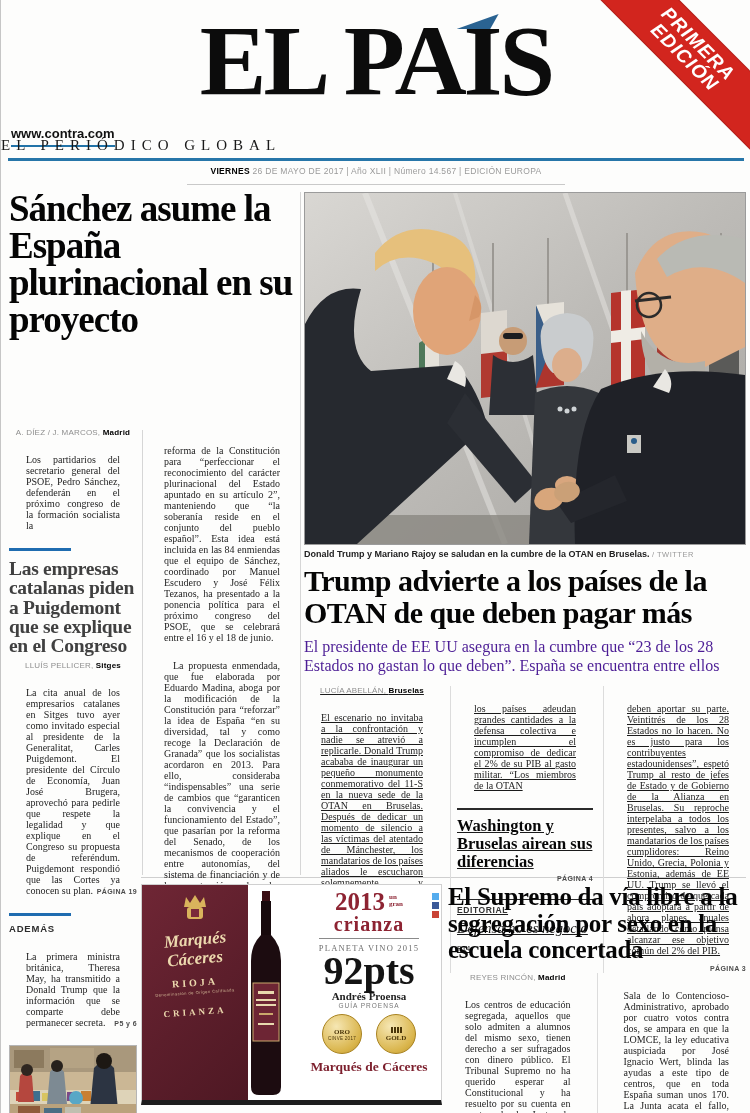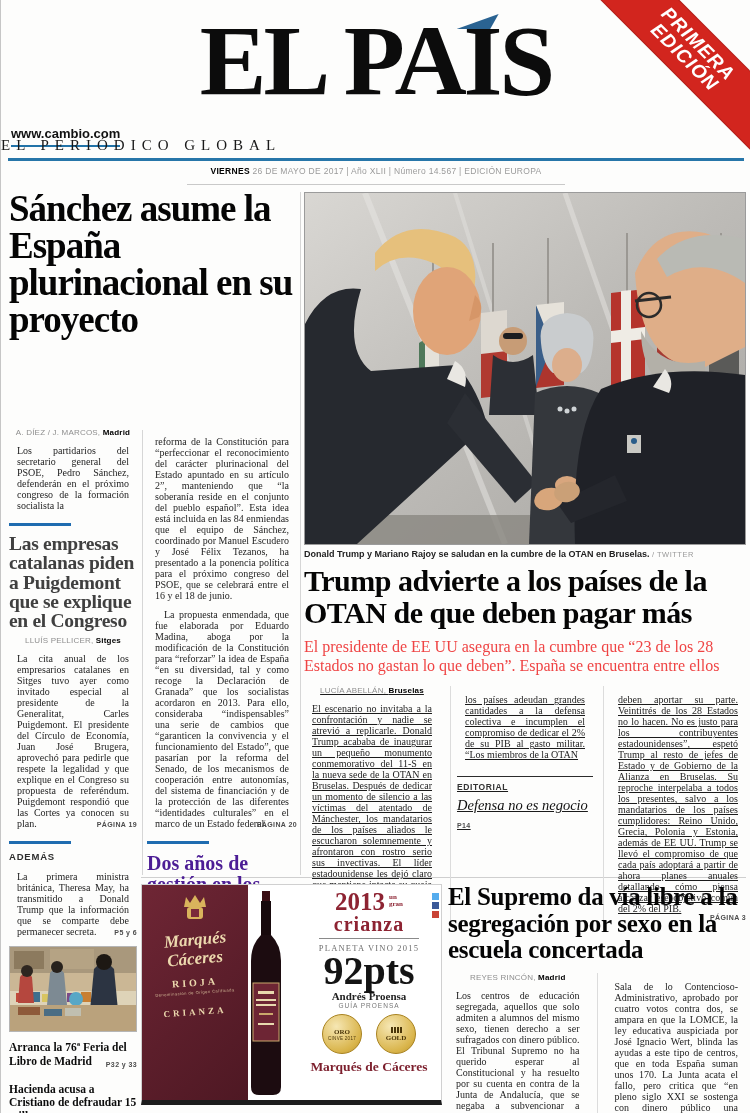--- a/index.html
+++ b/index.html
@@ -19,21 +19,21 @@
   .site-url{position:absolute;left:10px;top:126px;font:bold 13px "Liberation Sans",sans-serif;
             color:#111;border-bottom:2px solid #2273a8;padding-bottom:4px;}
   .tagline{position:absolute;top:137px;left:0;width:100%;text-align:left;
            font:15px "Liberation Serif",serif;letter-spacing:6px;color:#191919;}
   .rule-teal{position:absolute;top:158px;left:7px;right:7px;height:3px;background:#2776a9;}
   .dateline{position:absolute;top:166px;left:0;width:100%;text-align:center;
             font:8.5px "Liberation Sans",sans-serif;color:#9a9a9a;letter-spacing:.3px;}
   .dateline b{color:#000;}
   .rule-date{position:absolute;top:184px;left:186px;width:378px;height:1px;background:#c9c9c9;}
   
-  .body-text{font:10px/1.1 "Liberation Serif",serif;text-align:justify;color:#1d1d1d;margin:8px;}
+  .body-text{font:10px/1.1 "Liberation Serif",serif;text-align:justify;color:#1d1d1d;margin:17px;}
   .byline{text-align:center;font:8px "Liberation Sans",sans-serif;color:#8e8e8e;
           letter-spacing:.2px;margin:0 0 4px;}
   .byline b{color:#000;}
   .pgref{font:bold 7px "Liberation Sans",sans-serif;color:#4c4c4c;letter-spacing:.4px;}
   .pg-abs{position:absolute;right:0;bottom:1px;}
   .rel{position:relative;}
   .blue-rule{width:62px;height:3px;background:#1f6cb0;}
   .vsep{position:absolute;width:1px;background:#d6d6d6;}
   .hrule{position:absolute;height:1px;background:#cfcfcf;}
   
@@ -51,21 +51,21 @@
   .brief{position:relative;font:bold 11.5px/1.18 "Liberation Serif",serif;color:#0c0c0c;margin:0 0 14px;}
   h3.dos{margin:9px 0 0;font:bold 20px/1.05 "Liberation Serif",serif;color:#4c1d95;}
   
   .main-photo{position:absolute;left:303px;top:192px;width:442px;height:353px;
               border:1px solid #9b9b9b;box-sizing:border-box;background:#c9c7c3;}
   .caption{position:absolute;left:303px;top:549px;width:442px;
            font:bold 9px "Liberation Sans",sans-serif;color:#222;}
   .caption .credit{font:7.5px "Liberation Sans",sans-serif;font-weight:normal;color:#9a9a9a;letter-spacing:.5px;}
   .trump{position:absolute;left:303px;top:565px;width:442px;}
   .trump h2{margin:0;font:bold 30px/1.05 "Liberation Serif",serif;letter-spacing:-.5px;color:#050505;}
-  .trump .sub{margin:9px 0 0;font:16px/1.2 "Liberation Serif",serif;color:#ef4444;}
+  .trump .sub{margin:9px 0 0;font:16px/1.2 "Liberation Serif",serif;color:#4c1d95;}
   .tcols{display:flex;margin-top:11px;}
   .tcol{width:140px;text-decoration:underline;}
   .tcol + .tcol{border-left:1px solid #dcdcdc;margin-left:10px;padding-left:6px;}
   .related{position:relative;border-top:2px solid #2b2b2b;margin-top:9px;padding:7px 0 13px;}
   .related h5{margin:0;font:bold 16.5px/1.07 "Liberation Serif",serif;color:#070707;}
   .editorial{border-top:1px solid #2b2b2b;margin-top:16px;padding-top:5px;}
   .edlabel{font:bold 8.5px "Liberation Sans",sans-serif;letter-spacing:.6px;color:#333;margin-bottom:4px;}
   .edtitle{font:italic 14.5px "Liberation Serif",serif;color:#111;}
   .supremo{position:absolute;left:447px;top:884px;width:298px;}
   .supremo h2{margin:0;font:bold 25px/1.06 "Liberation Serif",serif;letter-spacing:-.3px;color:#050505;}
@@ -108,21 +108,21 @@
 <body>
 
 <div class="page">
 
   <div class="ribbon">
     <div>PRIMERA</div>
     <div>EDICIÓN</div>
   </div>
 
   <div class="masthead"><span>EL PA</span><span class="mi"><i></i><span>I</span></span><span>S</span></div>
-  <div class="site-url">www.cambio.com</div>
+  <div class="site-url">www.contra.com</div>
   <div class="tagline">EL PERIÓDICO GLOBAL</div>
   <div class="rule-teal"></div>
   <div class="dateline"><b>VIERNES</b><span> 26 DE MAYO DE 2017 | Año XLII | Número 14.567 | EDICIÓN EUROPA</span></div>
   <div class="rule-date"></div>
 
   <div class="lead">
     <h1>Sánchez asume la España plurinacional en su proyecto</h1>
   </div>
 
   <div class="vsep" style="left:141px;top:430px;height:445px;"></div>
@@ -279,20 +279,24 @@
   <div class="trump">
     <h2>Trump advierte a los países de la OTAN de que deben pagar más</h2>
     <p class="sub">El presidente de EE UU asegura en la cumbre que “23 de los 28 Estados no gastan lo que deben”. España se encuentra entre ellos</p>
     <div class="tcols">
       <div class="tcol">
         <p class="byline"><span>LUCÍA ABELLÁN, </span><b>Bruselas</b></p>
         <p class="body-text">El escenario no invitaba a la confrontación y nadie se atrevió a replicarle. Donald Trump acababa de inaugurar un pequeño monumento conmemorativo del 11-S en la nueva sede de la OTAN en Bruselas. Después de dedicar un momento de silencio a las víctimas del atentado de Mánchester, los mandatarios de los países aliados le escucharon solemnemente y afrontaron con rostro serio sus invectivas. El líder estadounidense les dejó claro que mantiene intacta su queja de que la mayoría de</p>
       </div>
       <div class="tcol">
         <p class="body-text">los países adeudan grandes cantidades a la defensa colectiva e incumplen el compromiso de dedicar el 2% de su PIB al gasto militar. “Los miembros de la OTAN</p>
+        <div class="related">
+          <h5>Washington y Bruselas airean sus diferencias</h5>
+          <span class="pgref pg-abs">PÁGINA 4</span>
+        </div>
         <div class="editorial">
           <div class="edlabel">EDITORIAL</div>
           <span class="edtitle">Defensa no es negocio</span>
           <span class="pgref">P14</span>
         </div>
       </div>
       <div class="tcol rel">
         <p class="body-text">deben aportar su parte. Veintitrés de los 28 Estados no lo hacen. No es justo para los contribuyentes estadounidenses”, espetó Trump al resto de jefes de Estado y de Gobierno de la Alianza en Bruselas. Su reproche interpelaba a todos los presentes, salvo a los mandatarios de los países cumplidores: Reino Unido, Grecia, Polonia y Estonia, además de EE UU. Trump se llevó el compromiso de que cada país adoptará a partir de ahora planes anuales detallando cómo piensa alcanzar ese objetivo común del 2% del PIB.</p>
         <span class="pgref pg-abs">PÁGINA 3</span>
       </div>

